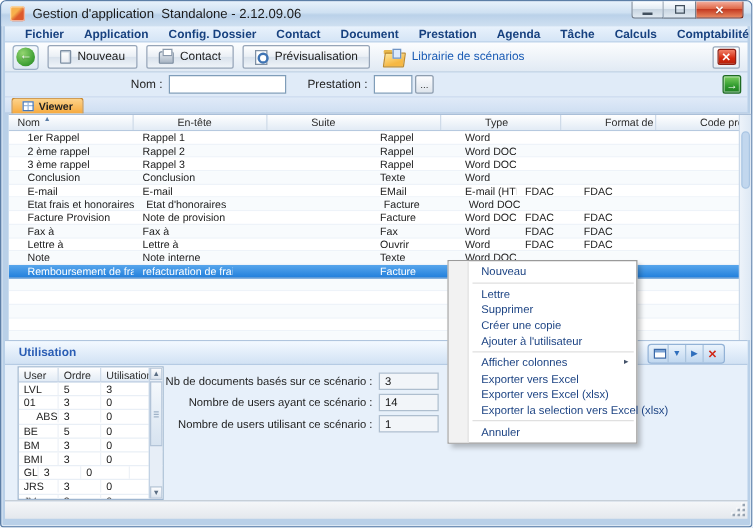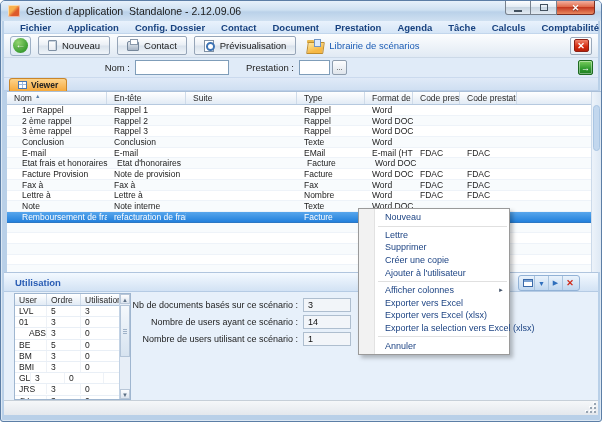--- a/index.html
+++ b/index.html
@@ -75,21 +75,21 @@
   
   .tabstrip{position:absolute;left:3px;right:3px;top:77px;height:13px;background:linear-gradient(#e0eaf8,#cfdff2);border-bottom:1px solid #b9cde6;}
   .tab-viewer{position:absolute;left:5px;top:0;height:13px;display:inline-flex;align-items:center;gap:4px;padding:0 8px;
     background:linear-gradient(#fdd38b,#f6a93c);border:1px solid #c9862b;border-bottom:none;border-radius:3px 3px 0 0;
     font-size:8.5px;font-weight:700;color:#222;}
   .icon-grid{width:9px;height:8px;background:#fff;border:1px solid #4976b2;
     background-image:linear-gradient(#9db9dd,#9db9dd),linear-gradient(#9db9dd,#9db9dd);
     background-size:9px 1px,1px 8px;background-position:0 2px,3px 0;background-repeat:no-repeat;}
   
   .grid{position:absolute;left:6px;top:90px;width:594px;height:181px;background:#fff;border-top:1px solid #aabfd8;overflow:hidden;}
-  .ghead{display:flex;height:13px;background:linear-gradient(#ffffff,#e2ebf5);border-bottom:1px solid #b6c9df;}
+  .ghead{display:flex;height:13px;background:linear-gradient(#ffffff,#e2ebf5);border-bottom:1px solid #b6c9df;gap:28px;}
   .ghead .gc{display:flex;align-items:center;gap:3px;padding-left:7px;font-size:8.5px;color:#2b2b2b;
     border-right:1px solid #cfdbe9;overflow:hidden;white-space:nowrap;flex:0 0 auto;}
   .ghead .gc.fill{flex:1 1 auto;border-right:none;}
   .sort{font-size:5.5px;color:#5a7da6;line-height:5px;margin-top:-4px;}
   .gbody .grow{display:flex;height:10.7px;align-items:center;font-size:8.5px;color:#222;border-bottom:1px solid #eef3f9;background:#fff;}
   .gbody .grow:nth-child(even){background:#f8fbfd;}
   .gbody .gc{padding-left:7px;overflow:hidden;white-space:nowrap;flex:0 0 auto;}
   .gbody .gc.c0{padding-left:15px;}
   .gbody .grow.selected{background:linear-gradient(#58a6ec,#2280dc);color:#fff;border-bottom-color:#2b77c4;}
   .vsb{position:absolute;right:0;top:0;bottom:0;width:10px;background:linear-gradient(90deg,#edf3fa,#dde8f4);border-left:1px solid #ccdaea;}
@@ -311,21 +311,21 @@
           <div class="gc c2" style="width: 111px;"></div>
           <div class="gc c3" style="width: 68px;">Fax</div>
           <div class="gc c4" style="width: 48px;">Word</div>
           <div class="gc c5" style="width: 47px;">FDAC</div>
           <div class="gc c6" style="width: 57px;">FDAC</div>
         </div>
         <div class="grow">
           <div class="gc c0" style="width: 100px;">Lettre à</div>
           <div class="gc c1" style="width: 79px;">Lettre à</div>
           <div class="gc c2" style="width: 111px;"></div>
-          <div class="gc c3" style="width: 68px;">Nombre</div>
+          <div class="gc c3" style="width: 68px;">Ouvrir</div>
           <div class="gc c4" style="width: 48px;">Word</div>
           <div class="gc c5" style="width: 47px;">FDAC</div>
           <div class="gc c6" style="width: 57px;">FDAC</div>
         </div>
         <div class="grow">
           <div class="gc c0" style="width: 100px;">Note</div>
           <div class="gc c1" style="width: 79px;">Note interne</div>
           <div class="gc c2" style="width: 111px;"></div>
           <div class="gc c3" style="width: 68px;">Texte</div>
           <div class="gc c4" style="width: 48px;">Word DOCX</div>

